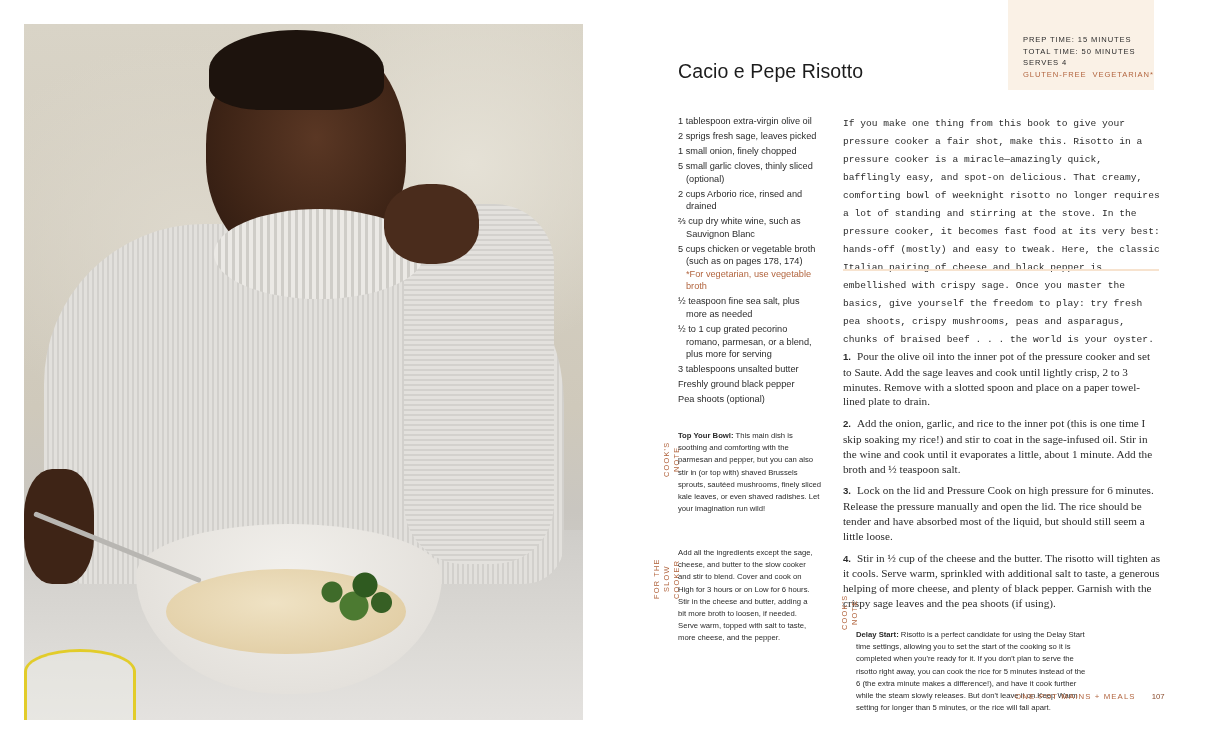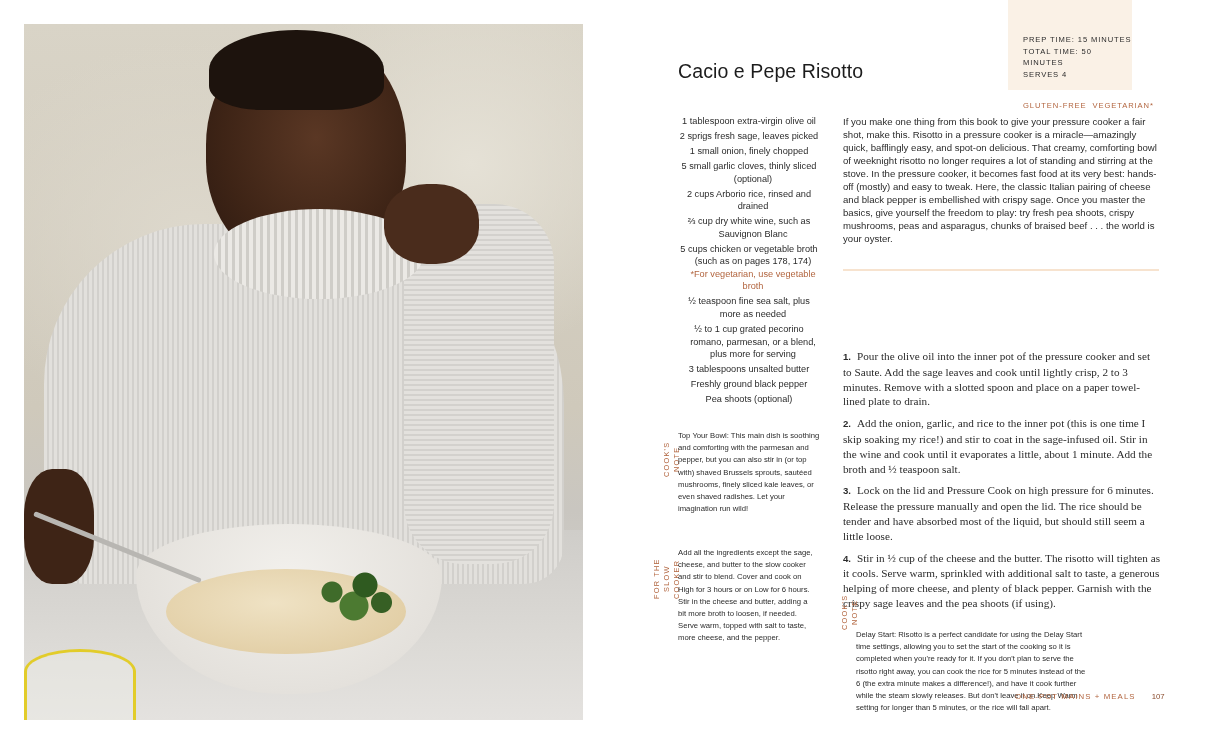--- a/index.html
+++ b/index.html
@@ -47,50 +47,50 @@
     background: radial-gradient(circle at 30% 40%, #3f6b2a 0 10px, transparent 11px),
                 radial-gradient(circle at 60% 30%, #2f5a20 0 12px, transparent 13px),
                 radial-gradient(circle at 50% 60%, #4c7a31 0 14px, transparent 15px),
                 radial-gradient(circle at 75% 55%, #365f24 0 10px, transparent 11px); }
   .photo .glass { position: absolute; left: 0; top: 625px; width: 112px; height: 90px;
     border: 3px solid #e2cc2a; border-radius: 50% 50% 0 0 / 25% 25% 0 0; border-bottom: none;
     background: rgba(235,235,230,0.5); }
 
   
   .info-box {
-    position: absolute; left: 1008px; top: 0; width: 124px; height: 90px;
+    position: absolute; left: 1008px; top: 0; width: 146px; height: 90px;
     background: #faf1e6; padding: 34px 0 0 15px;
     font-size: 7.6px; letter-spacing: 0.9px; line-height: 11.5px; color: #2b2b2b;
   }
   .info-box .diet { color: #b2653f; }
 
   .title {
     position: absolute; left: 678px; top: 60px;
     font-size: 19.5px; font-weight: normal; color: #1c1c1c; letter-spacing: 0.1px;
   }
 
   .ingredients {
     position: absolute; left: 678px; top: 115px; width: 142px;
     font-size: 9.2px; line-height: 12.6px; color: #2b2b2b; list-style: none;
   }
-  .ingredients li { padding-left: 8px; text-indent: -8px; margin-bottom: 2.4px; text-align: center; }
+  .ingredients li { padding-left: 8px; text-indent: -8px; margin-bottom: 2.4px; }
   .ingredients .veg { color: #b2653f; }
 
   .note {
     position: absolute; font-size: 7.7px; line-height: 12.2px; color: #2b2b2b;
   }
-  .note b { font-weight: normal; }
+  .note b { font-weight: bold; }
   .note-label {
     position: absolute; writing-mode: vertical-rl; transform: rotate(180deg);
     font-size: 7.4px; letter-spacing: 1.2px; color: #b2653f; line-height: 10px; text-align: center;
   }
 
   .intro {
     position: absolute; left: 843px; top: 115px; width: 318px;
-    font-family: Liberation Sans, sans-serif; font-size: 9.6px; line-height: 13px; color: #2b2b2b;
+    font-family: Liberation Mono, monospace; font-size: 9.6px; line-height: 18px; color: #2b2b2b;
   }
 
   .divider { position: absolute; left: 843px; top: 269px; width: 316px; height: 1.5px; background: #f7e3cf; }
 
   .steps {
     position: absolute; left: 843px; top: 301px; width: 318px;
     font-family: "Liberation Serif", serif; font-size: 11.2px; line-height: 14.8px; color: #2b2b2b;
     list-style: none;
     margin-top: 48px;
   }
@@ -119,21 +119,21 @@
   <div class="risotto"></div>
   <div class="greens"></div>
   <div class="spoon"></div>
   <div class="glass"></div>
 </div>
 
 <div class="info-box">
   <div>PREP TIME: 15 MINUTES</div>
   <div>TOTAL TIME: 50 MINUTES</div>
   <div>SERVES 4</div>
-  <div class="diet" style="white-space:pre;margin-top:20px;">GLUTEN-FREE  VEGETARIAN*</div>
+  <div class="diet" style="white-space:pre;">GLUTEN-FREE  VEGETARIAN*</div>
 </div>
 
 <h1 class="title">Cacio e Pepe Risotto</h1>
 
 <ul class="ingredients">
   <li>1 tablespoon extra-virgin olive oil</li>
   <li>2 sprigs fresh sage, leaves picked</li>
   <li>1 small onion, finely chopped</li>
   <li>5 small garlic cloves, thinly sliced (optional)</li>
   <li>2 cups Arborio rice, rinsed and drained</li>

